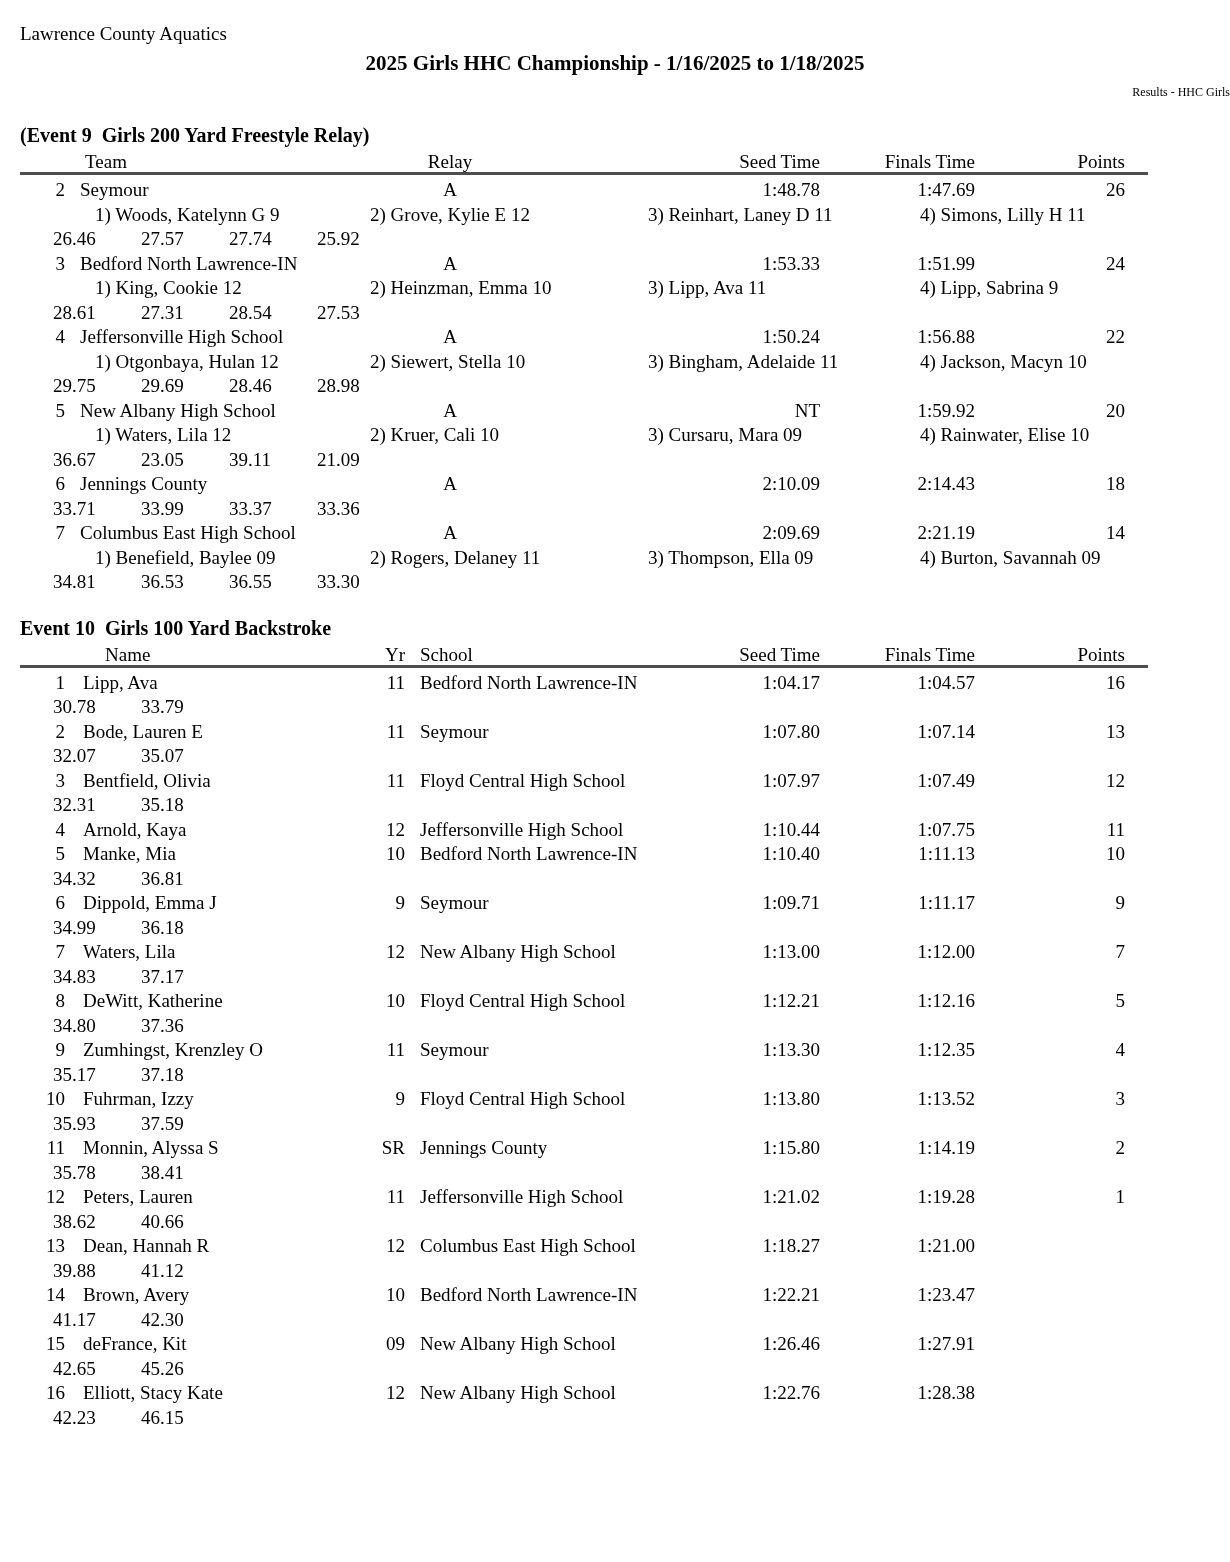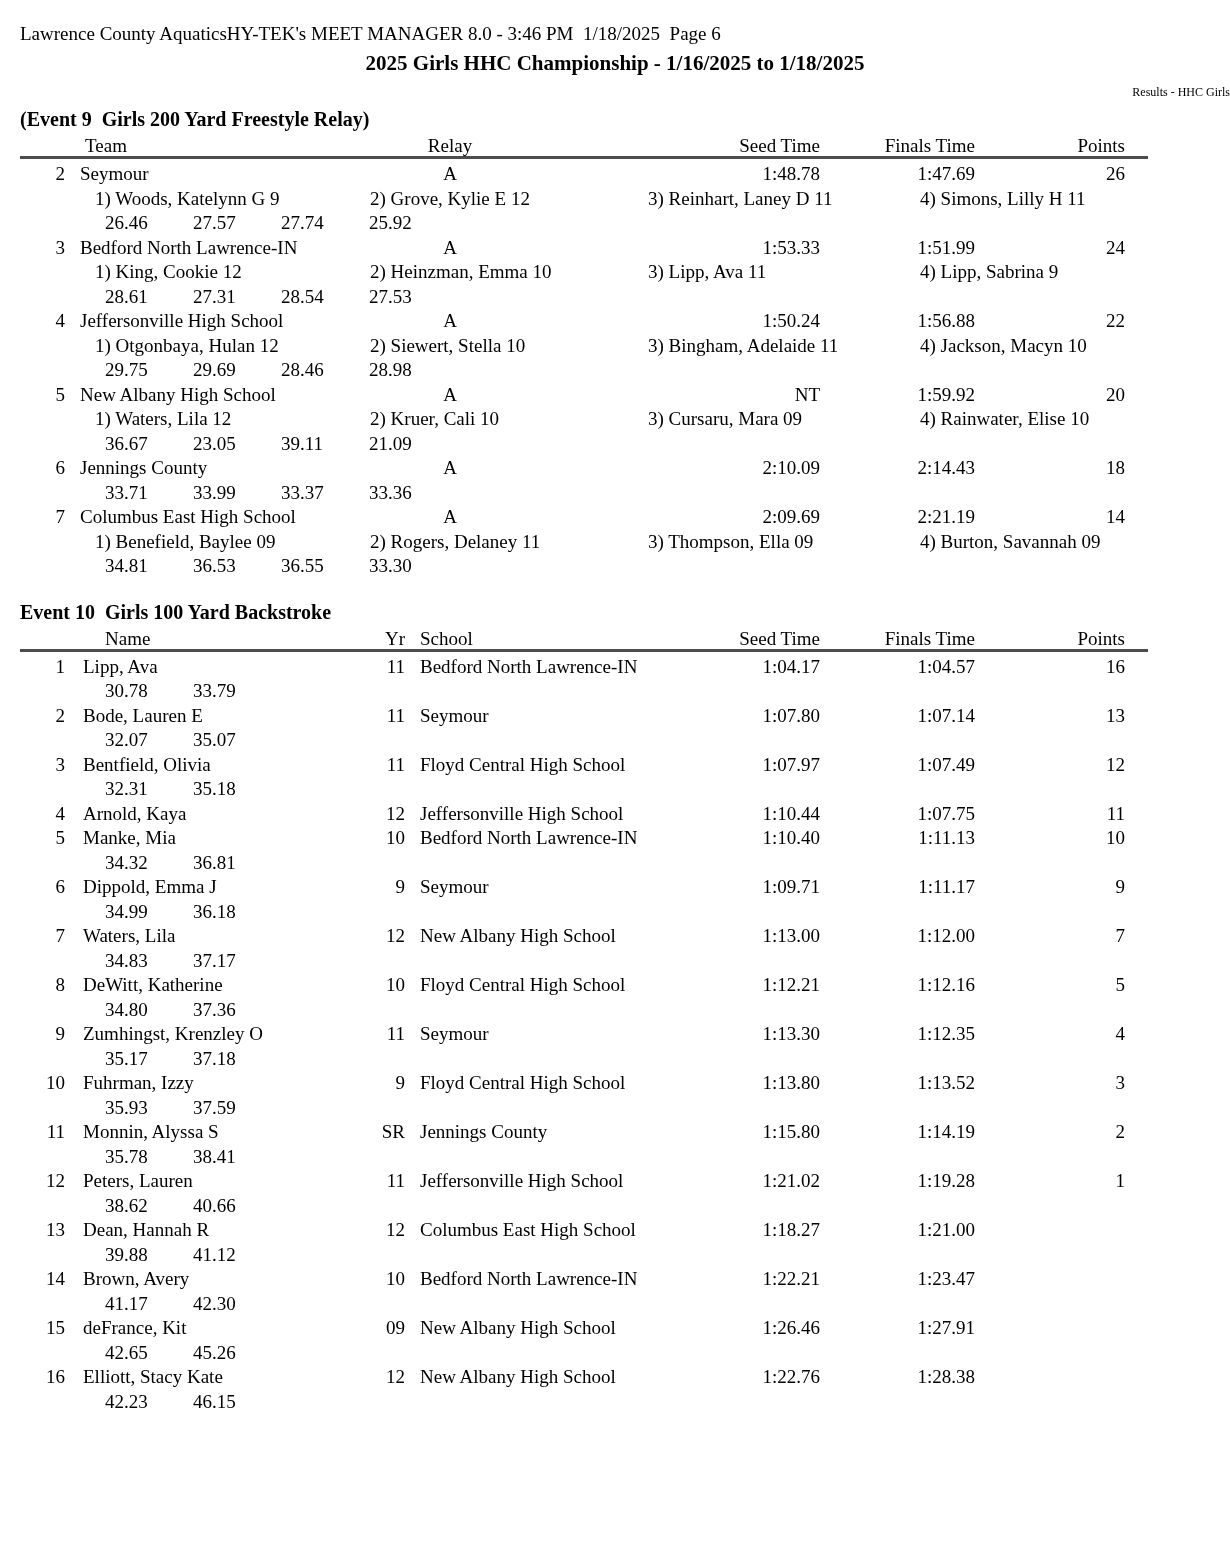--- a/index.html
+++ b/index.html
@@ -10,55 +10,54 @@
     box-sizing:border-box; padding-top:22px;
   }
   .pre { white-space:pre; }
   
   .report-header {
     display:flex; 
     padding:0 20px 0 20px; line-height:24px;
   }
   .meet-title { text-align:center; font-weight:bold; font-size:21px; line-height:30px; margin-top:2px; }
   .meet-subtitle { text-align:right; font-weight:normal; font-size:12px; line-height:28px; }
-  .event-heading { font-weight:bold; font-size:20px; padding-left:20px; line-height:27px; margin-top:0; }
+  .event-heading { font-weight:bold; font-size:20px; padding-left:20px; line-height:27px; margin-top:16px; }
   
   .col-header { font-weight:normal; line-height:25px; }
   .col-rule { width:1128px; height:3px; background:#4d4d4d; margin:-2px 0 3px 20px; }
   
   .relay-grid { display:grid; grid-template-columns:65px 295px 180px 280px 155px 150px; }
   .ind-grid   { display:grid; grid-template-columns:65px 295px 45px 275px 140px 155px 150px; }
   .c-rank   { text-align:right; }
   .c-team   { padding-left:15px; }
   .c-relay  { text-align:center; }
   .c-seed, .c-finals, .c-points, .c-yr { text-align:right; }
   .c-name   { padding-left:18px; }
   .c-school { padding-left:15px; }
   .hdr-team { padding-left:20px; }
   .hdr-name { padding-left:40px; }
   
   .result-row { line-height:24.5px; }
   .swimmers {
     padding-left:95px; line-height:24.5px;
     display:grid; grid-template-columns:275px 278px 272px auto;
   }
-  .splits { padding-left:105px; line-height:24.5px; display:grid; }
+  .splits { padding-left:53px; line-height:24.5px; display:grid; }
   .splits.four { grid-template-columns:repeat(4, 88px); }
   .splits.two  { grid-template-columns:repeat(2, 88px); }
   .section { margin-bottom:2px; }
   .event10-gap { margin-top:20px; }
 </style>
 </head>
 <body>
 
 <div class="page">
 
   <div class="report-header">
     <span>Lawrence County Aquatics</span>
-    <span class="pre">HY-TEK's MEET MANAGER 8.0 - 3:46 PM  1/18/2025  Page 6</span>
   </div>
 
   <div class="meet-title">2025 Girls HHC Championship - 1/16/2025 to 1/18/2025</div>
   <div class="meet-subtitle">Results - HHC Girls</div>
 
   <div class="section">
     <div class="event-heading pre">(Event 9  Girls 200 Yard Freestyle Relay)</div>
     <div class="relay-grid col-header">
       <span class="c-rank"></span>
       <span class="c-team hdr-team">Team</span>

